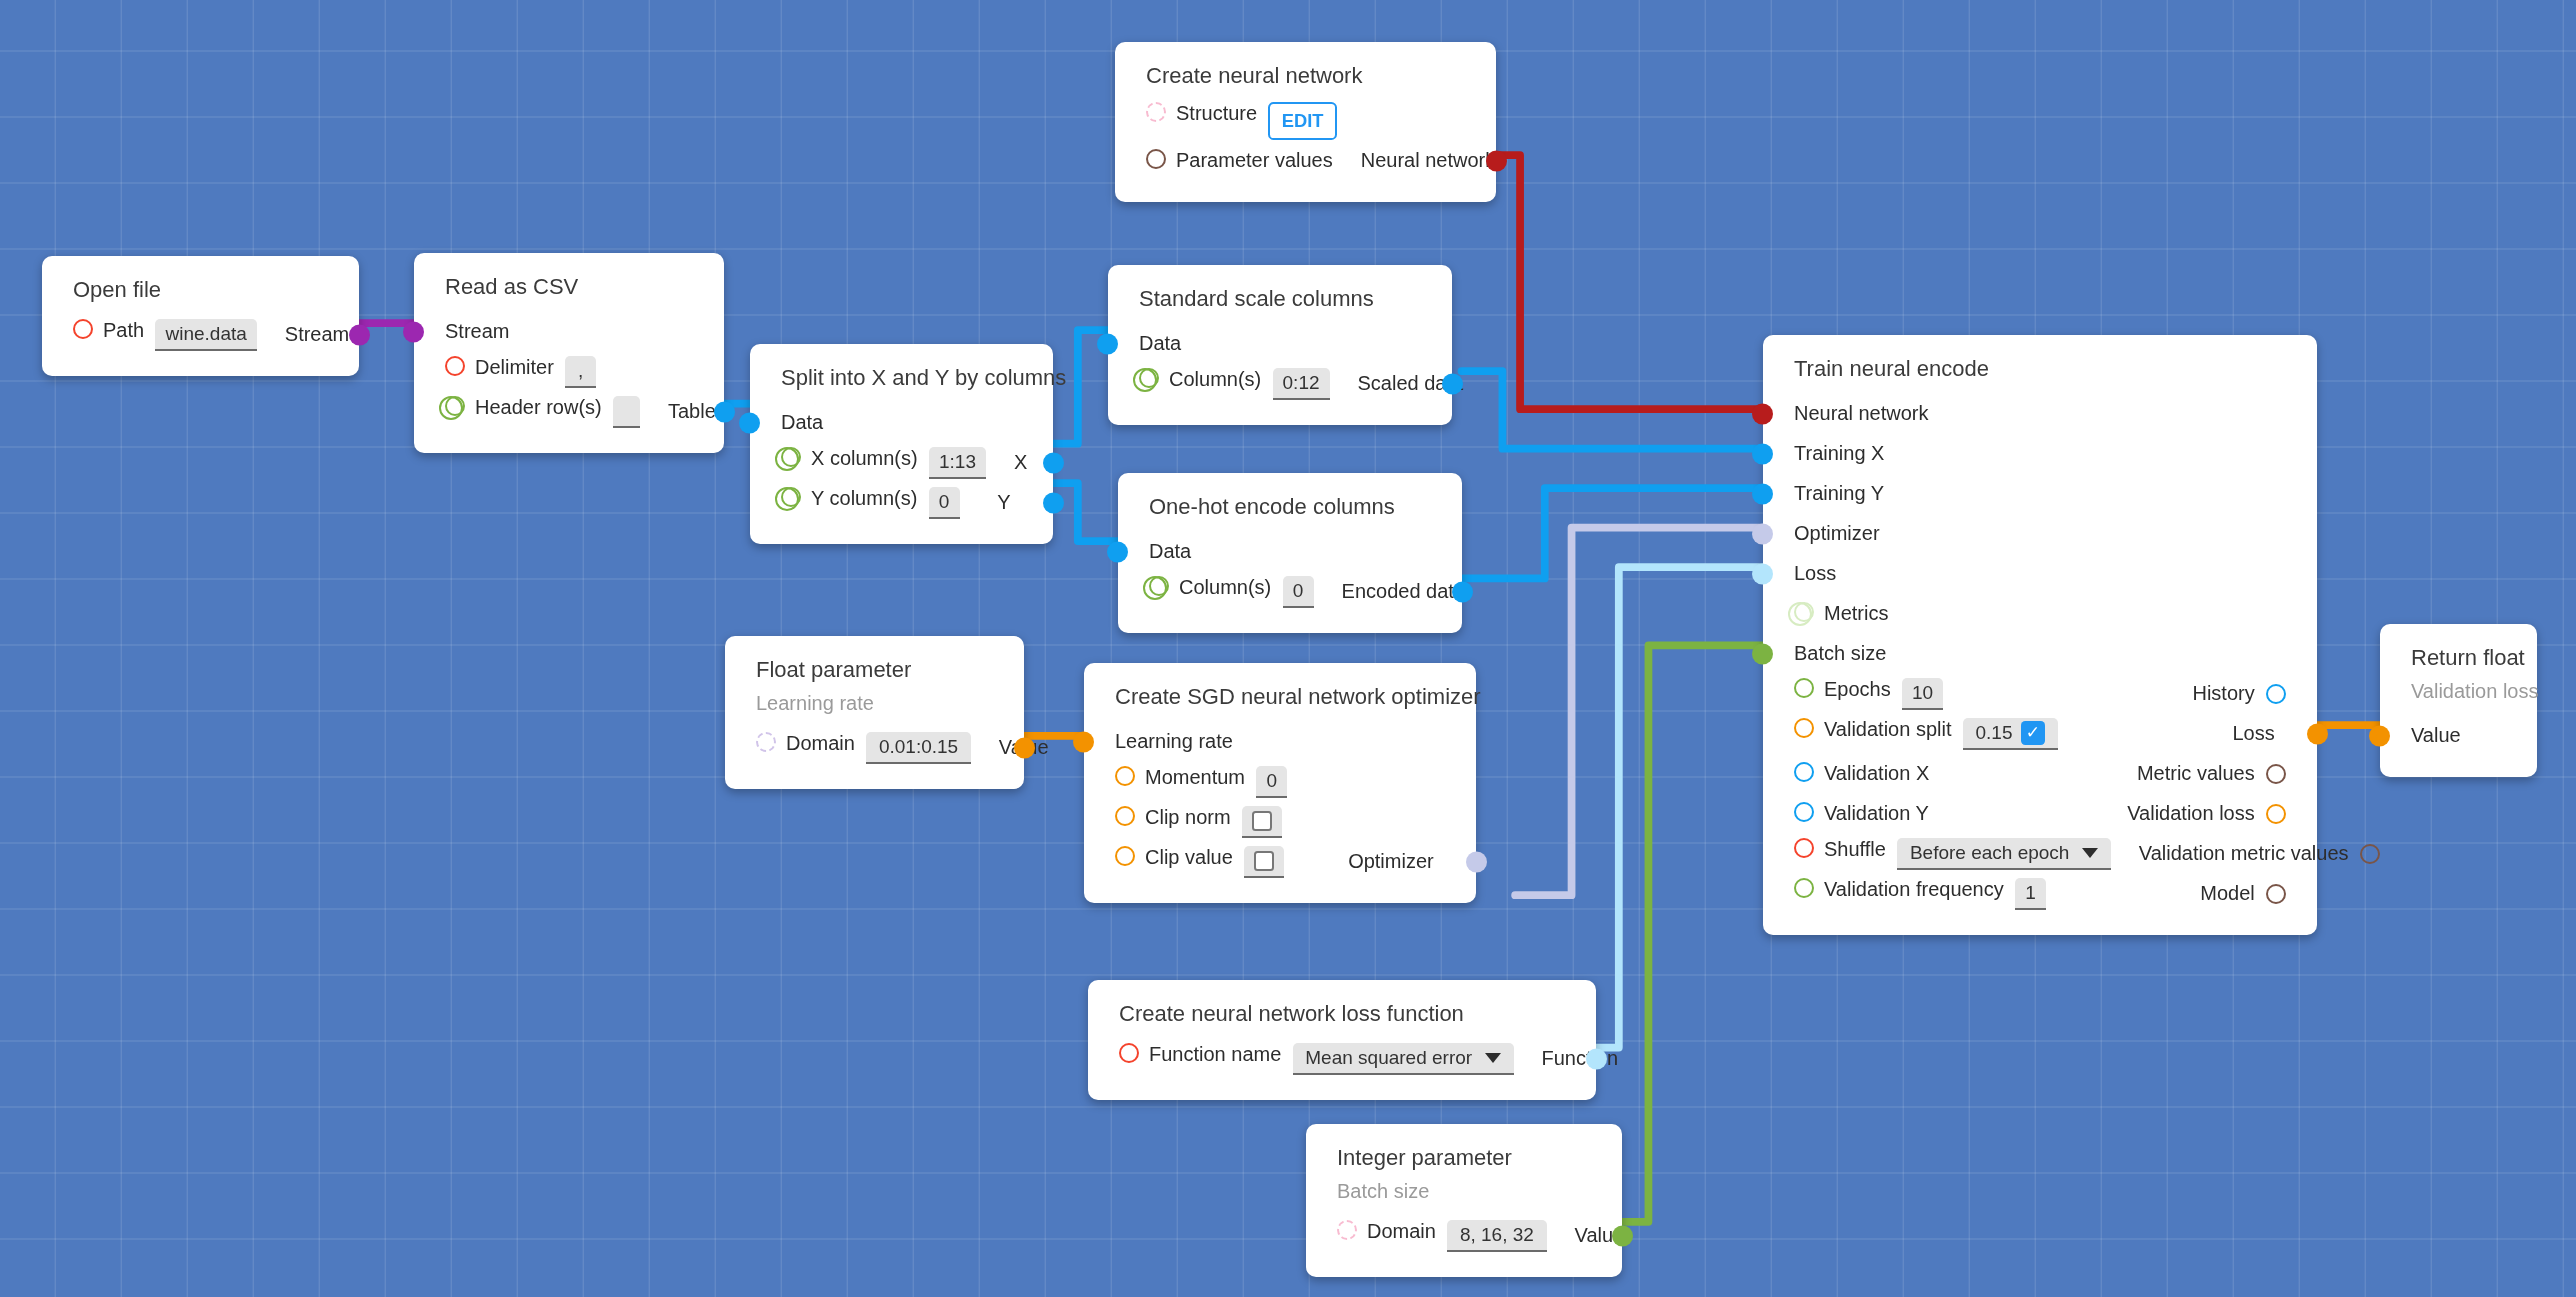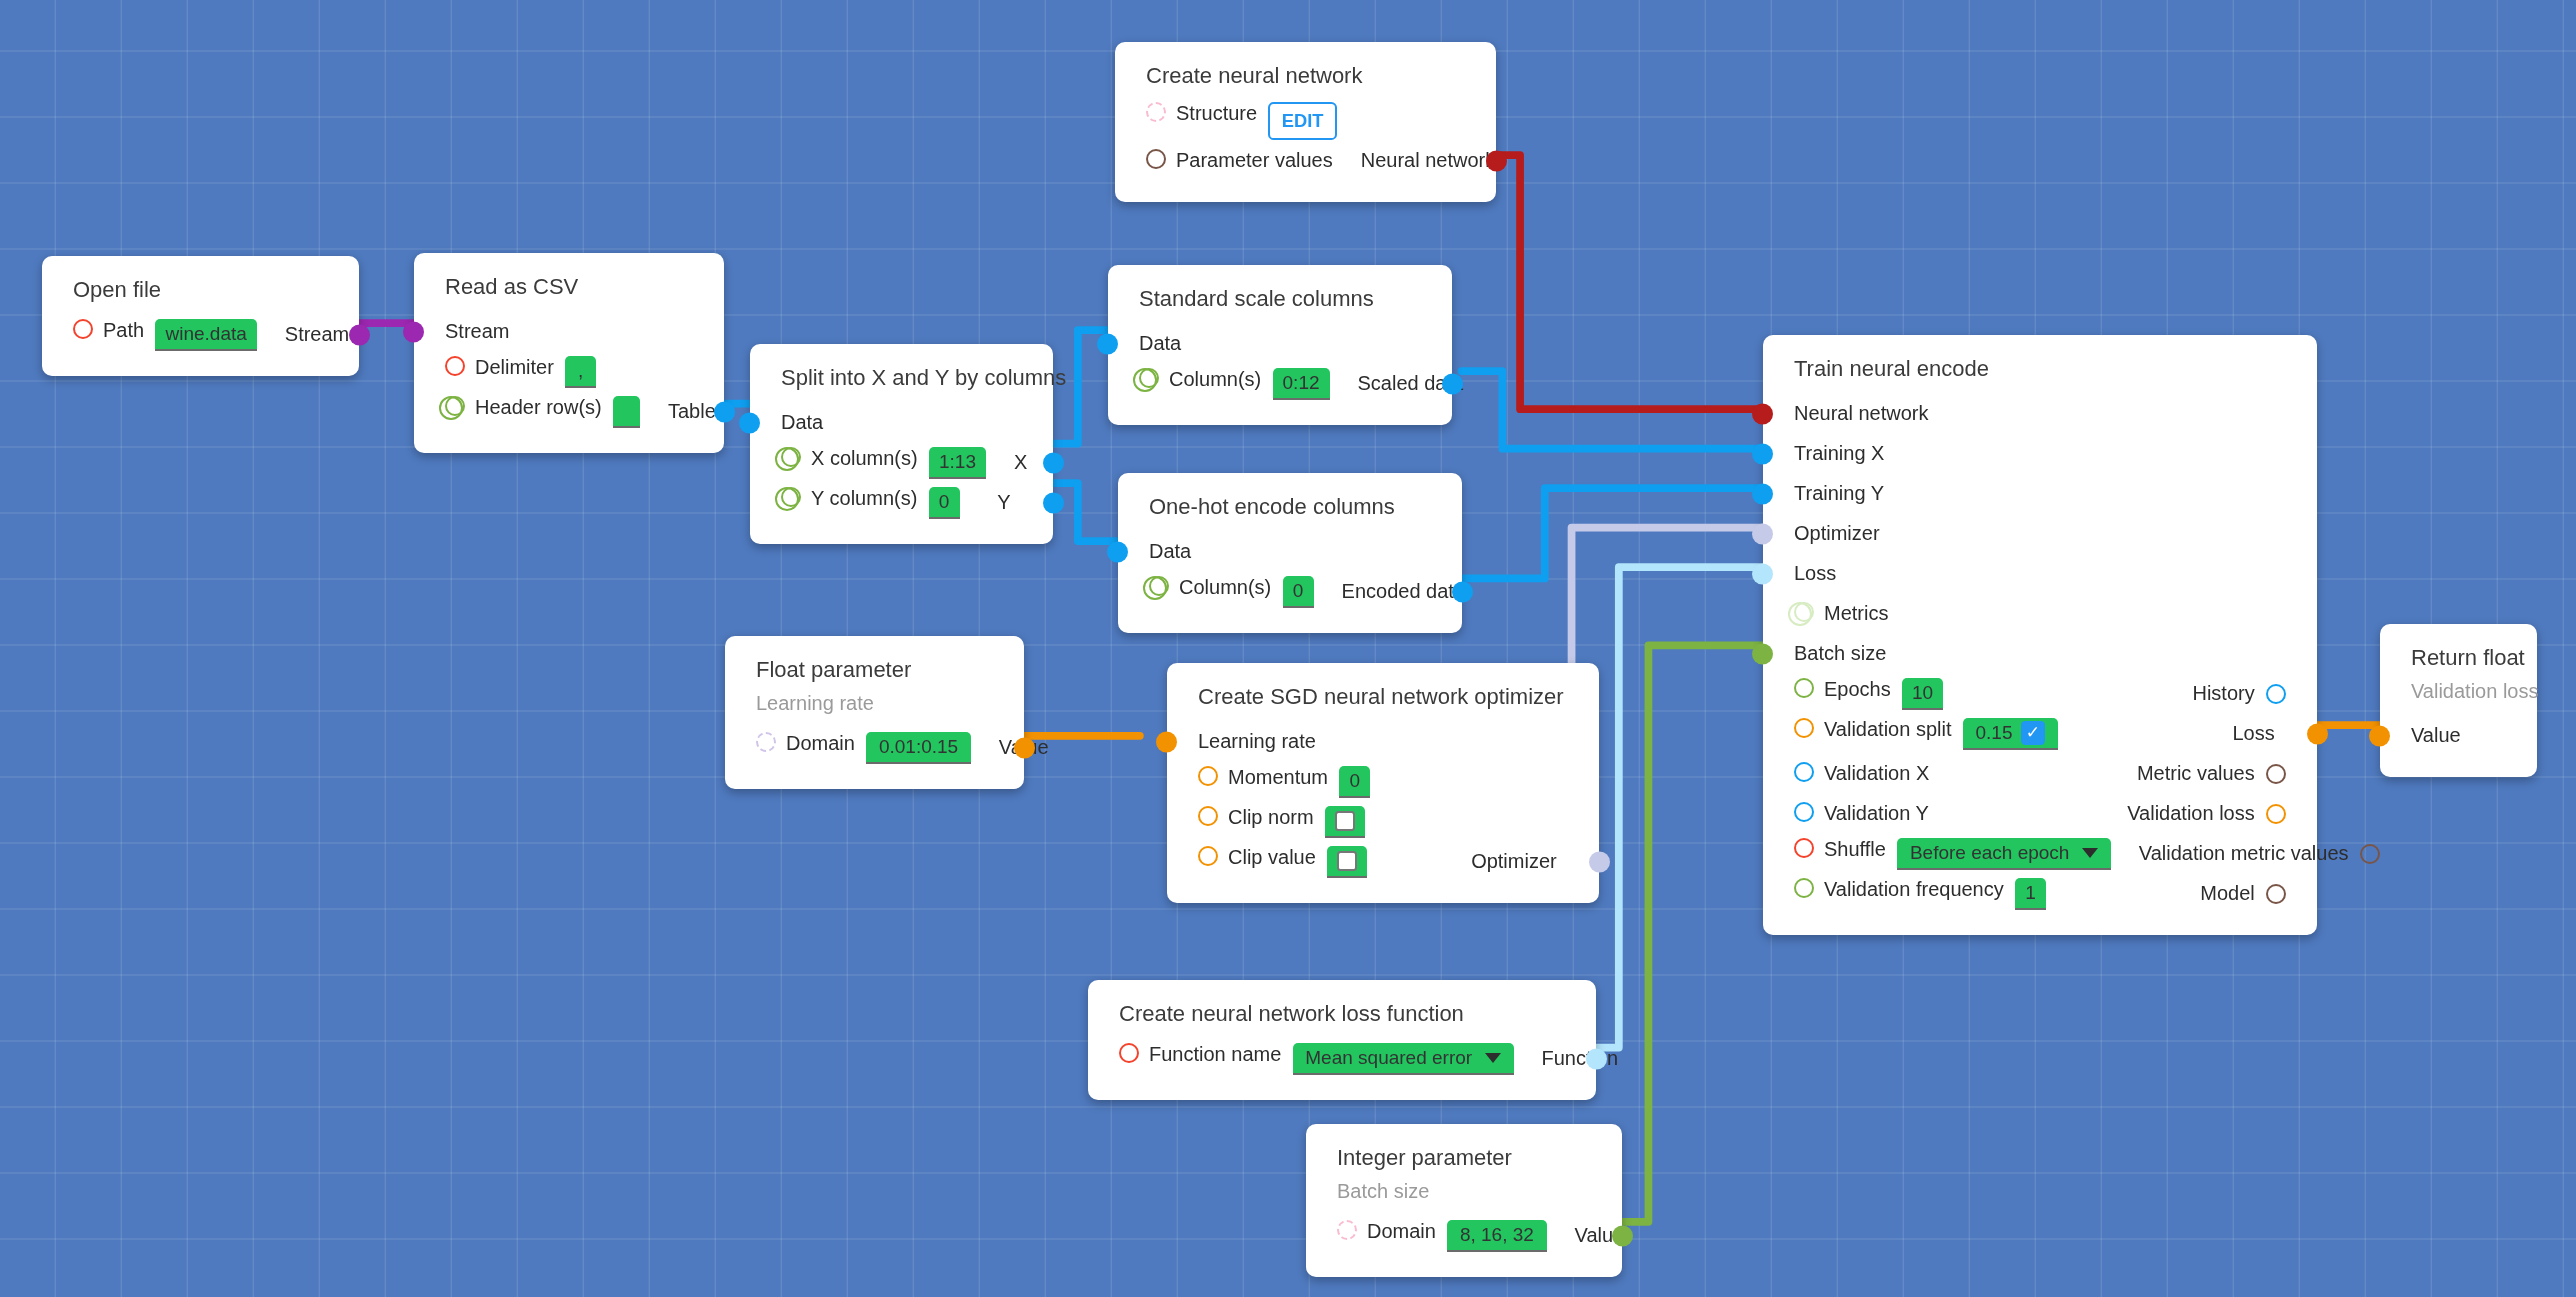--- a/index.html
+++ b/index.html
@@ -110,21 +110,21 @@
 
   .label {
     font-size: 20px;
     color: #2d2d2d;
   }
 
   .field {
     display: inline-flex;
     align-items: center;
     justify-content: center;
-    background: #22c55e;
+    background: #e5e5e5;
     border-bottom: 2.1px solid #6b6b6b;
     border-radius: 5px 5px 0 0;
     min-width: 31px;
     height: 32px;
     padding: 0 10px;
     margin-left: 11.3px;
     font-size: 19px;
     color: #333;
   }
   .field.empty { min-width: 27px; }
@@ -383,21 +383,21 @@
         </div>
         <div class="spacer"></div>
         <div class="row-right">
           <span class="outlabel">Value</span>
           <span class="port out" style="background:#f39200;"></span>
         </div>
       </div>
     </div>
   </div>
 
-  <div class="node" style="left:1167px; top:663px; width:432px;">
+  <div class="node" style="left:1084px; top:663px; width:392px;">
     <div class="node-title">Create SGD neural network optimizer</div>
     <div class="rows">
       <div class="row">
         <span class="port in" style="background:#f39200;"></span>
         <div class="row-left">
           <span class="label">Learning rate</span>
         </div>
       </div>
       <div class="row">
         <div class="row-left">

